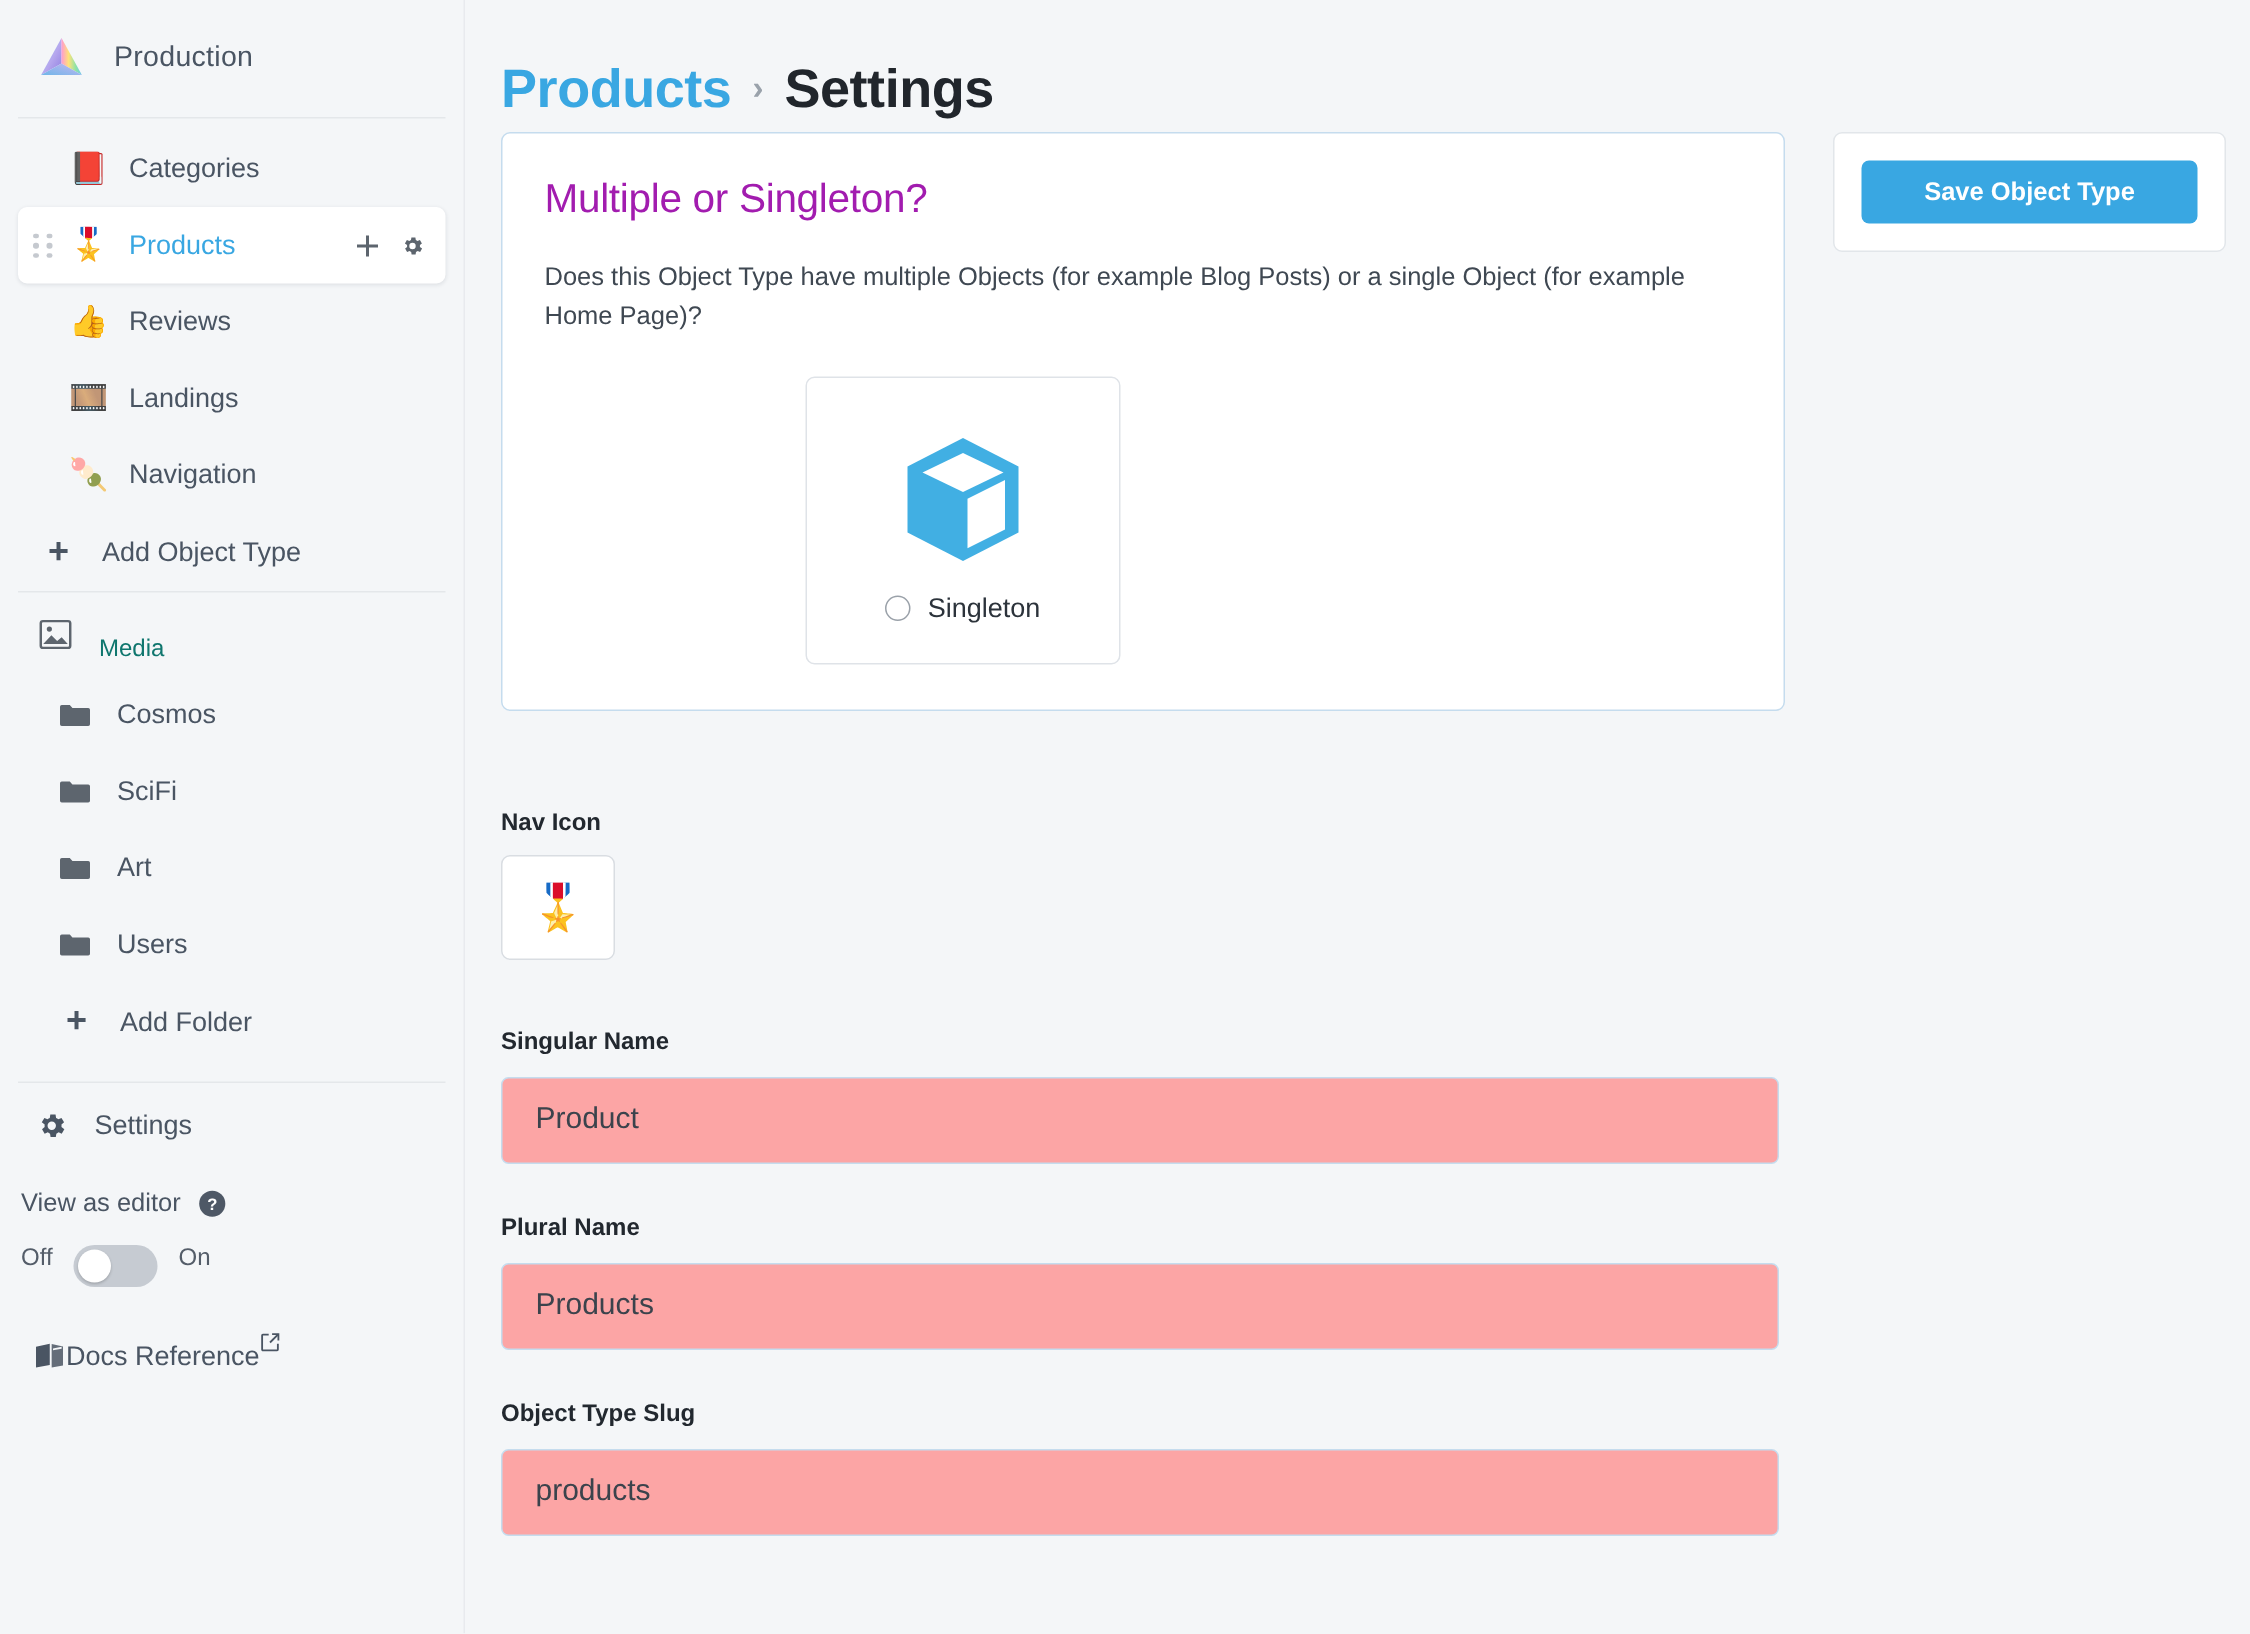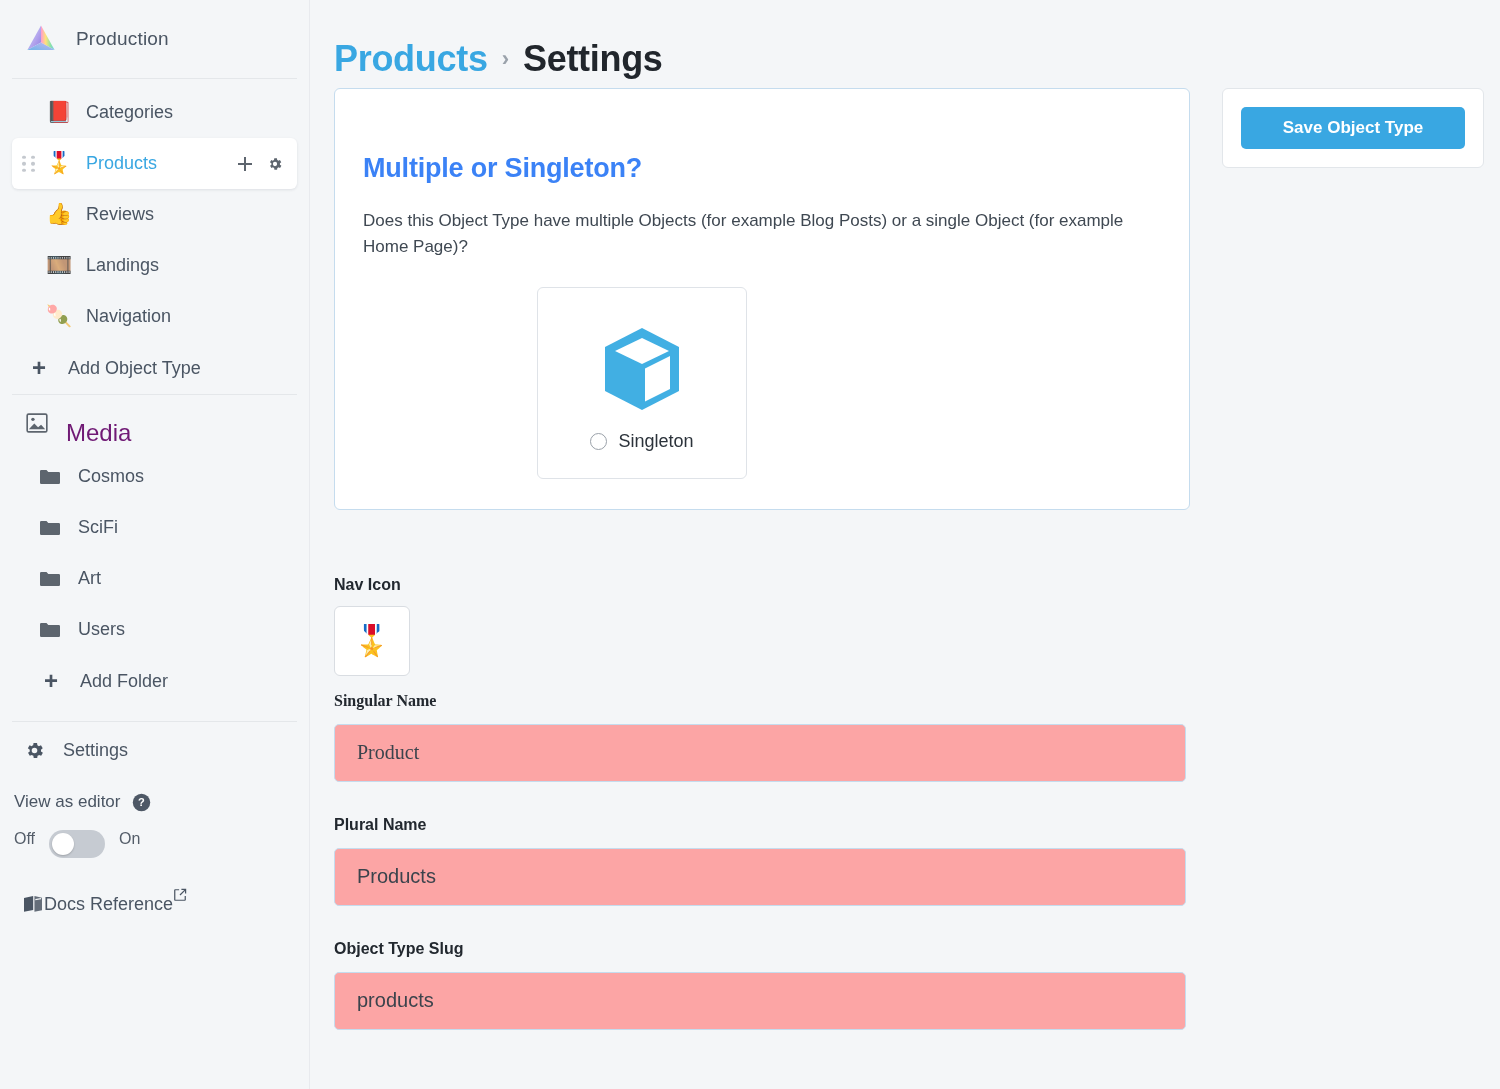--- a/index.html
+++ b/index.html
@@ -57,21 +57,21 @@
     display: flex; align-items: center; height: 52px;
     padding-left: 30px; gap: 20px; cursor: pointer;
   }
   .nav-add .plus { font-size: 24px; color: #4a5563; font-weight: 700; line-height: 1; width: 18px; text-align: center;}
   .nav-add .label { font-size: 18px; color: #4a5563; }
 
   .group-head {
     display: flex; align-items: center; height: 56px;
     padding-left: 26px; gap: 18px; cursor: pointer;
   }
-  .group-head .label { font-size: 24px; color: #701a75; margin-top: 20px; }
+  .group-head .label { font-size: 16px; color: #0f766e; margin-top: 20px; }
 
   .folder-item {
     display: flex; align-items: center; height: 51px;
     padding-left: 40px; gap: 18px; cursor: pointer;
   }
   .folder-item .label { font-size: 18px; color: #4a5563; }
 
   .settings-row {
     display: flex; align-items: center; height: 56px;
     padding-left: 24px; gap: 18px; cursor: pointer;
@@ -113,21 +113,21 @@
   .bc-current { font-size: 36px; color: #21262c; font-weight: 600; letter-spacing: -.3px;}
 
   .content-cols { display: flex; align-items: flex-start; gap: 0; padding-left: 24px; }
   .col-left { width: 856px; flex: 0 0 856px; }
   .col-right { flex: 1 1 auto; padding-left: 32px; padding-top: 0; }
 
   .card {
     background: #ffffff; border: 1px solid #c5dcee;
     border-radius: 6px; padding: 28px 28px 30px 28px;
   }
-  .card-title { font-size: 27px; font-weight: 700; color: #3b82f6; letter-spacing: -.2px; margin-top: 36px; }
+  .card-title { font-size: 27px; font-weight: 400; color: #a21caf; letter-spacing: -.2px; }
   .card-desc {
     font-size: 17px; color: #3f4852; line-height: 1.55;
     margin-top: 24px; max-width: 790px;
   }
   .choices { display: flex; gap: 30px; margin-top: 26px; padding-left: 174px; }
   .choice {
     width: 210px; height: 192px; border: 1px solid #dfe3e8; border-radius: 6px;
     background: #fff; display: flex; flex-direction: column;
     align-items: center; justify-content: center; cursor: pointer;
   }
@@ -396,21 +396,21 @@
           </div>
         </section>
 
         <div class="field-block" style="margin-top:66px;">
           <div class="field-label">Nav Icon</div>
           <div class="nav-icon-box">
             <span>🎖️</span>
           </div>
         </div>
 
-        <div class="field-block" style="margin-top:16px;font-family:Liberation Serif, serif;">
+        <div class="field-block" style="margin-top:46px;">
           <div class="field-label">Singular Name</div>
           <div class="text-input" placeholder="Singular Name">Product</div>
         </div>
 
         <div class="field-block" style="margin-top:34px;">
           <div class="field-label">Plural Name</div>
           <div class="text-input" placeholder="Plural Name">Products</div>
         </div>
 
         <div class="field-block" style="margin-top:34px;">

